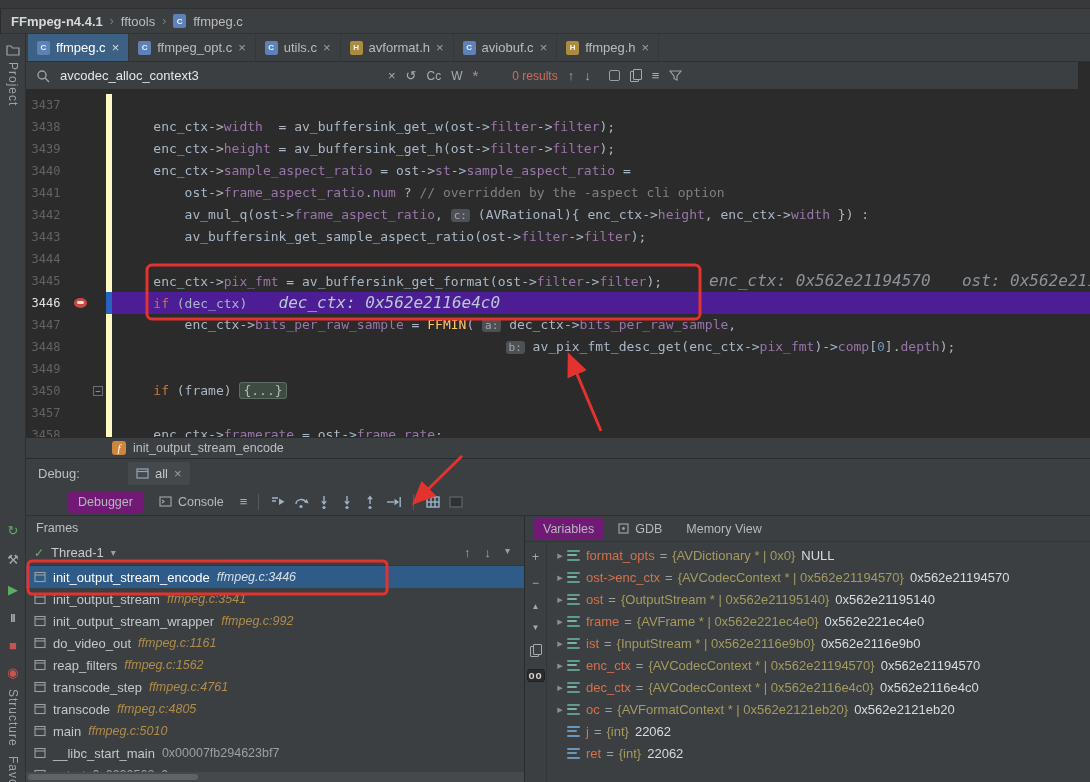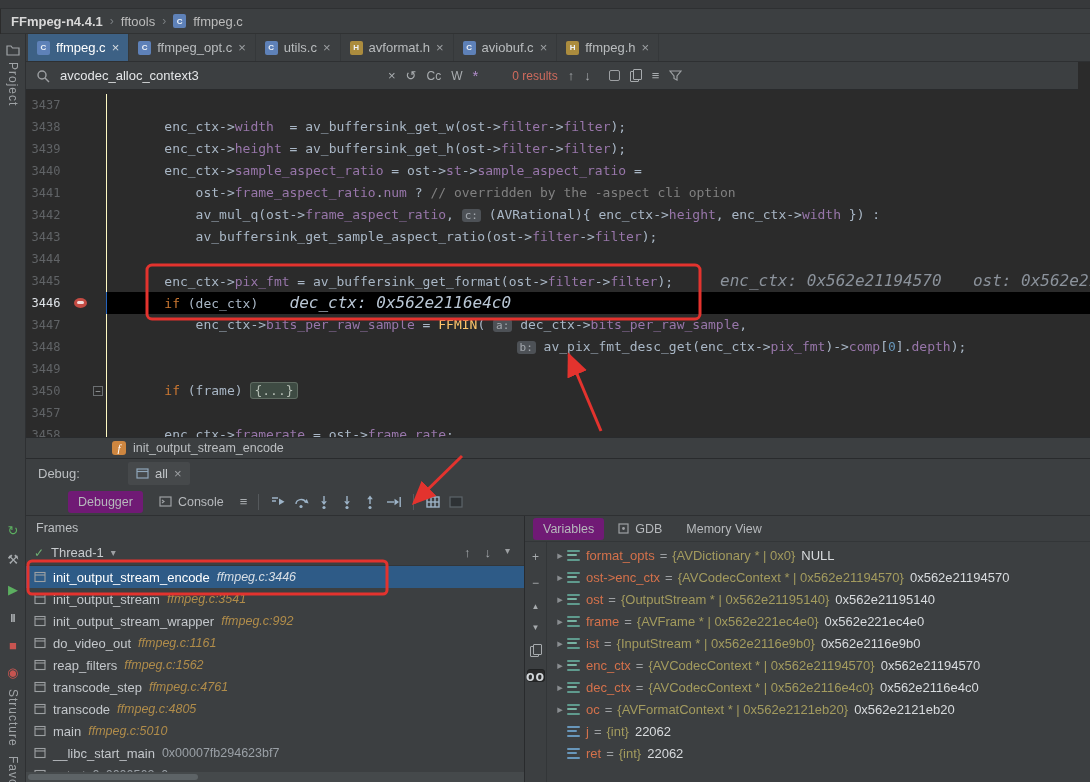--- a/index.html
+++ b/index.html
@@ -47,22 +47,22 @@
   .copyic::before,.copyic::after{content:"";position:absolute;width:7px;height:9px;border:1px solid #a7abae;border-radius:1px}
   .copyic::before{left:0;bottom:0}
   .copyic::after{right:0;top:0;background:#3c3f41}
   
   #editor{position:absolute;left:26px;top:90px;right:0;height:347px;background:#2b2b2b;overflow:hidden;
     font-family:"DejaVu Sans Mono",monospace;font-size:13px;padding-top:4px}
   .ed-row{display:flex;height:22px;line-height:22px}
   .ln{width:44px;text-align:center;padding-right:4px;color:#606366;font-size:12px;flex:none}
   .bpc{width:22px;flex:none;position:relative}
   .fc{width:14px;flex:none;position:relative}
-  .cd{flex:1;white-space:pre;color:#a9b7c6;border-left:1px solid #fef9c3;padding-left:26px}
-  .ed-row.exec .cd{background:#000000;border-left-color:#2463be}
+  .cd{flex:1;white-space:pre;color:#a9b7c6;border-left:6px solid #fef9c3;padding-left:10px}
+  .ed-row.exec .cd{background:#4c1d95;border-left-color:#2463be}
   .ed-row.exec .ln{color:#dfe3e8}
   .bp-eye{display:none}
   .ed-row.bp .bp-eye{display:block;position:absolute;left:4px;top:6px;width:13px;height:10px;background:#c34b43;border-radius:50%}
   .bp-eye::after{content:"";position:absolute;left:3px;top:3px;width:7px;height:3px;background:#f0dddb;border-radius:2px}
   .fold-box{display:none}
   .ed-row.fold .fold-box{display:flex;position:absolute;left:1px;top:6px;width:10px;height:10px;border:1px solid #6b6f72;
     background:#2b2b2b;color:#a7abae;font-size:9px;line-height:8px;align-items:center;justify-content:center}
   .c-k{color:#cc7832}
   .c-f{color:#9876aa}
   .c-m{color:#ffc66b}
@@ -106,21 +106,21 @@
   .fr-icon{flex:none}
   #frames-scroll{position:absolute;left:0;right:0;bottom:0;height:10px;background:#45494b}
   #frames-thumb{position:absolute;left:2px;top:2px;width:170px;height:6px;background:#5d6366;border-radius:3px}
   #vars{flex:1;display:flex;flex-direction:column}
   #vars-h{height:26px;display:flex;align-items:center;gap:4px;padding-left:8px;border-bottom:1px solid #333638;flex:none;
     font-size:12.5px;color:#b6b9bc}
   #vars-body{flex:1;display:flex}
   #vstrip{width:22px;flex:none;border-right:1px solid #333638;display:flex;flex-direction:column;align-items:center;
     padding-top:8px;gap:12px;color:#a7abae;font-size:12px}
   .vs-tri{font-size:8px}
-  .glasses{width:18px;height:13px;background:#2b2b2b;border:1px solid #202223;border-radius:3px;color:#d3d7da;font-size:14px;
+  .glasses{width:18px;height:13px;background:#2b2b2b;border:1px solid #202223;border-radius:3px;color:#d3d7da;font-size:10px;
     font-weight:bold;display:flex;align-items:center;justify-content:center;letter-spacing:1px}
   #vrows{flex:1;padding-top:2px}
   .vrow{height:22px;display:flex;align-items:center;padding-left:6px;font-size:13px}
   .vchev{width:14px;color:#8a8e91;font-size:11px;text-align:center;flex:none}
   .vrow.leaf .vchev{visibility:hidden}
   .vicon{width:13px;height:11px;display:flex;flex-direction:column;justify-content:space-between;margin-right:6px;flex:none}
   .vicon i{display:block;height:2px;border-radius:1px;background:#5f9b8e}
   .vicon i:nth-child(2){background:#77b3a3;width:80%}
   .vrow.leaf .vicon i{background:#6897bb}
   .vname{color:#d4714b;white-space:nowrap}

